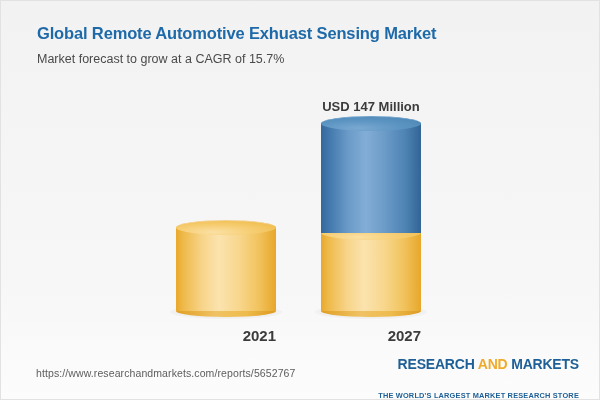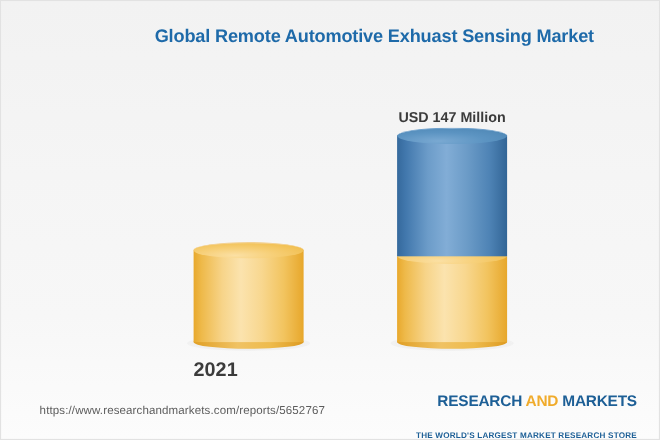--- a/index.html
+++ b/index.html
@@ -21,21 +21,22 @@
     background:
       linear-gradient(180deg, #f2f2f2 0%, #f5f5f5 40%, #f7f7f7 72%, #fafafa 88%, #fcfcfc 100%);
     border: 1px solid #e2e2e2;
   }
 
   
   #header {
     position: absolute;
     left: 0; top: 0;
     width: 539px;
-    text-align: right;
+    text-align: left;
+    padding-left: 36px;
   }
   #chart-title {
     margin-top: 22px;
     font-size: 16.5px;
     font-weight: bold;
     color: #1e6aa9;
     letter-spacing: -0.15px;
     line-height: 20px;
     white-space: nowrap;
   }
@@ -132,25 +133,25 @@
     position: absolute;
     font-size: 13px;
     font-weight: bold;
     color: #3b3b3b;
     white-space: nowrap;
     text-align: center;
     line-height: 16px;
   }
   .cat-label {
     position: absolute;
-    font-size: 18px;
+    font-size: 15px;
     font-weight: bold;
     color: #3b3b3b;
     white-space: nowrap;
-    text-align: left;
+    text-align: right;
     line-height: 16px;
   }
 
   
   #footer {
     position: absolute;
     left: 0;
     bottom: 0;
     width: 600px;
     height: 54px;
@@ -191,55 +192,57 @@
     white-space: nowrap;
   }
 </style>
 </head>
 <body>
 
 <div id="canvas">
 
   <div id="header">
     <div id="chart-title">Global Remote Automotive Exhuast Sensing Market</div>
+    <div id="chart-subtitle">Market forecast to grow at a CAGR of 15.7%</div>
   </div>
 
   <div id="plot">
 
     <div class="bar-group" style="left:175px; width:100px; height:120px;">
 
       <div class="bar-shadow" style="left:-6px; bottom:27px; width:112px; height:14px;"></div>
 
       <div class="cyl" style="bottom:35px; width:100px; height:84px;">
         <div class="cyl-foot side-yellow foot-yellow" style="bottom:-6px; height:12px;"></div>
         <div class="cyl-body side-yellow" style="bottom:0; height:84px;"></div>
         <div class="cyl-cap cap-yellow" style="top:-7px; height:14px;"></div>
       </div>
 
 
       <div class="cat-label" style="left:0; width:100px; bottom:2px;">2021</div>
     </div>
 
-    <div class="bar-group" style="left:320px; width:100px; height:224px;margin-left:40px;">
+    <div class="bar-group" style="left:320px; width:100px; height:224px;">
 
       <div class="bar-shadow" style="left:-6px; bottom:27px; width:112px; height:14px;"></div>
 
       <div class="cyl" style="bottom:35px; width:100px; height:188px;">
 
         <div class="cyl-foot side-yellow foot-yellow" style="bottom:-6px; height:12px;"></div>
 
         <div class="cyl-body side-yellow" style="bottom:0; height:78px;"></div>
         <div class="cyl-cap cap-yellow" style="bottom:71px; height:14px;"></div>
 
         <div class="cyl-body side-blue" style="bottom:78px; height:110px;"></div>
         <div class="cyl-cap cap-blue" style="top:-7px; height:14px;"></div>
       </div>
 
       <div class="value-label" style="left:-30px; width:160px; bottom:231px;">USD 147 Million</div>
 
+      <div class="cat-label" style="left:0; width:100px; bottom:2px;">2027</div>
     </div>
 
   </div>
 
   <div id="footer">
     <div id="source-url">https://www.researchandmarkets.com/reports/5652767</div>
 
     <div id="logo">
       <div id="logo-main"><span>RESEARCH </span><span class="logo-and">AND </span><span>MARKETS</span></div>
       <div id="logo-tagline">THE WORLD'S LARGEST MARKET RESEARCH STORE</div>

